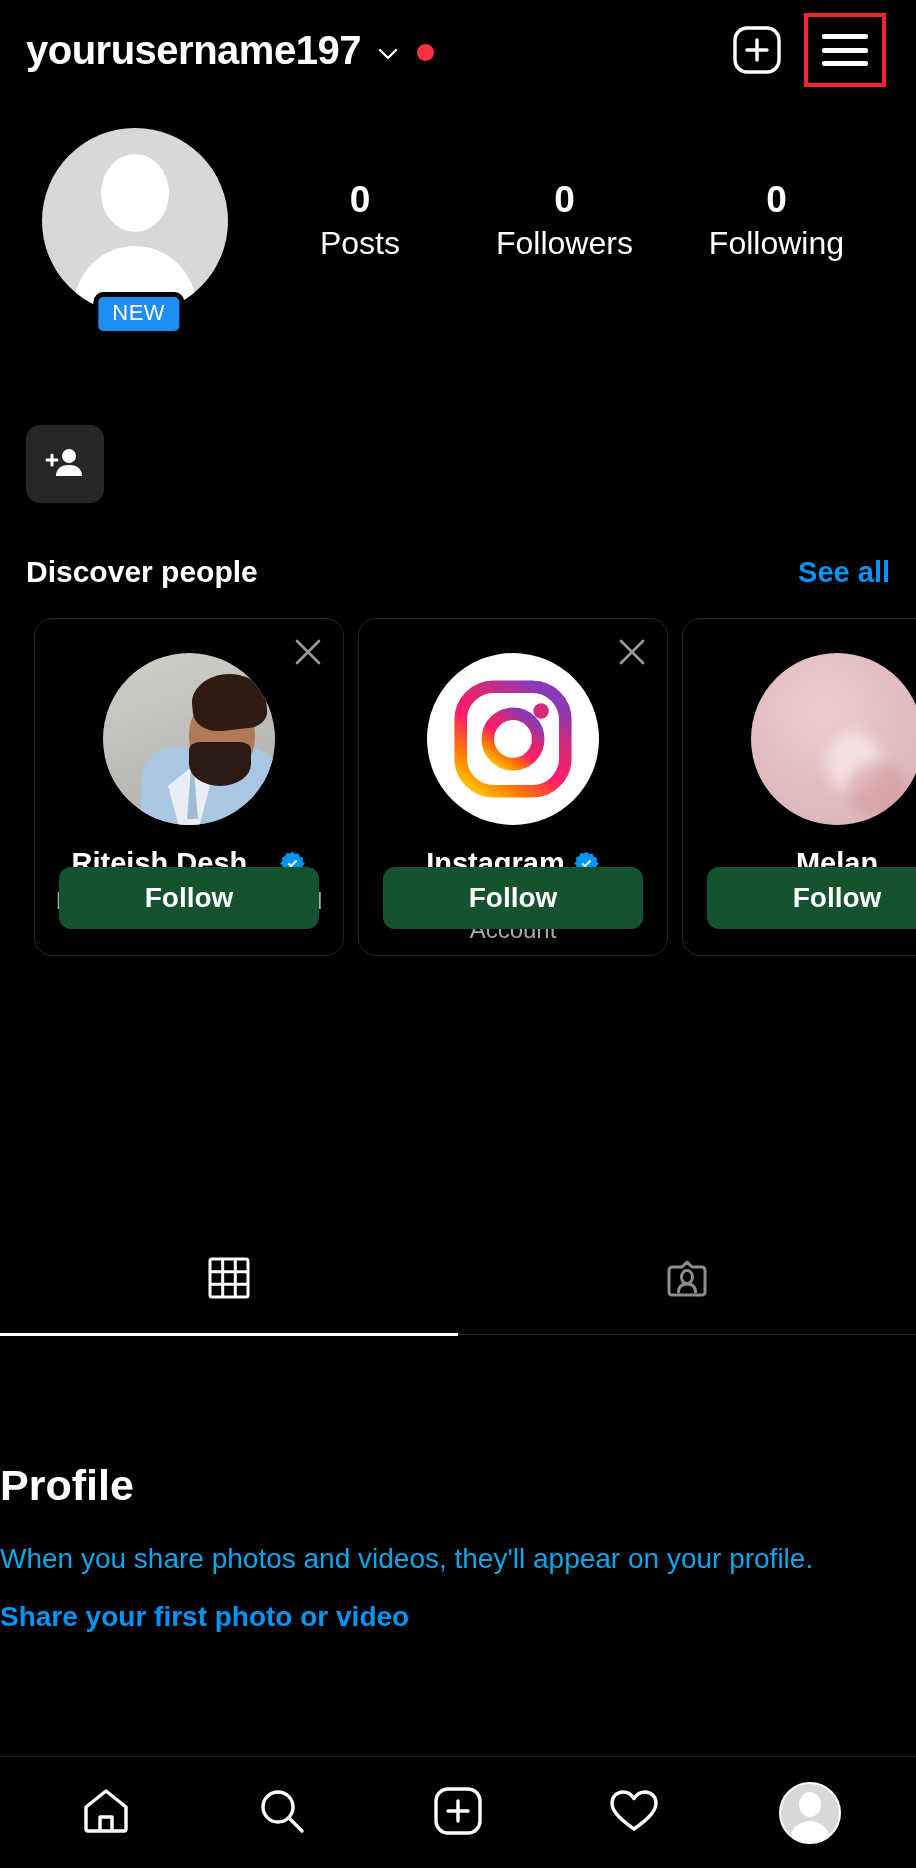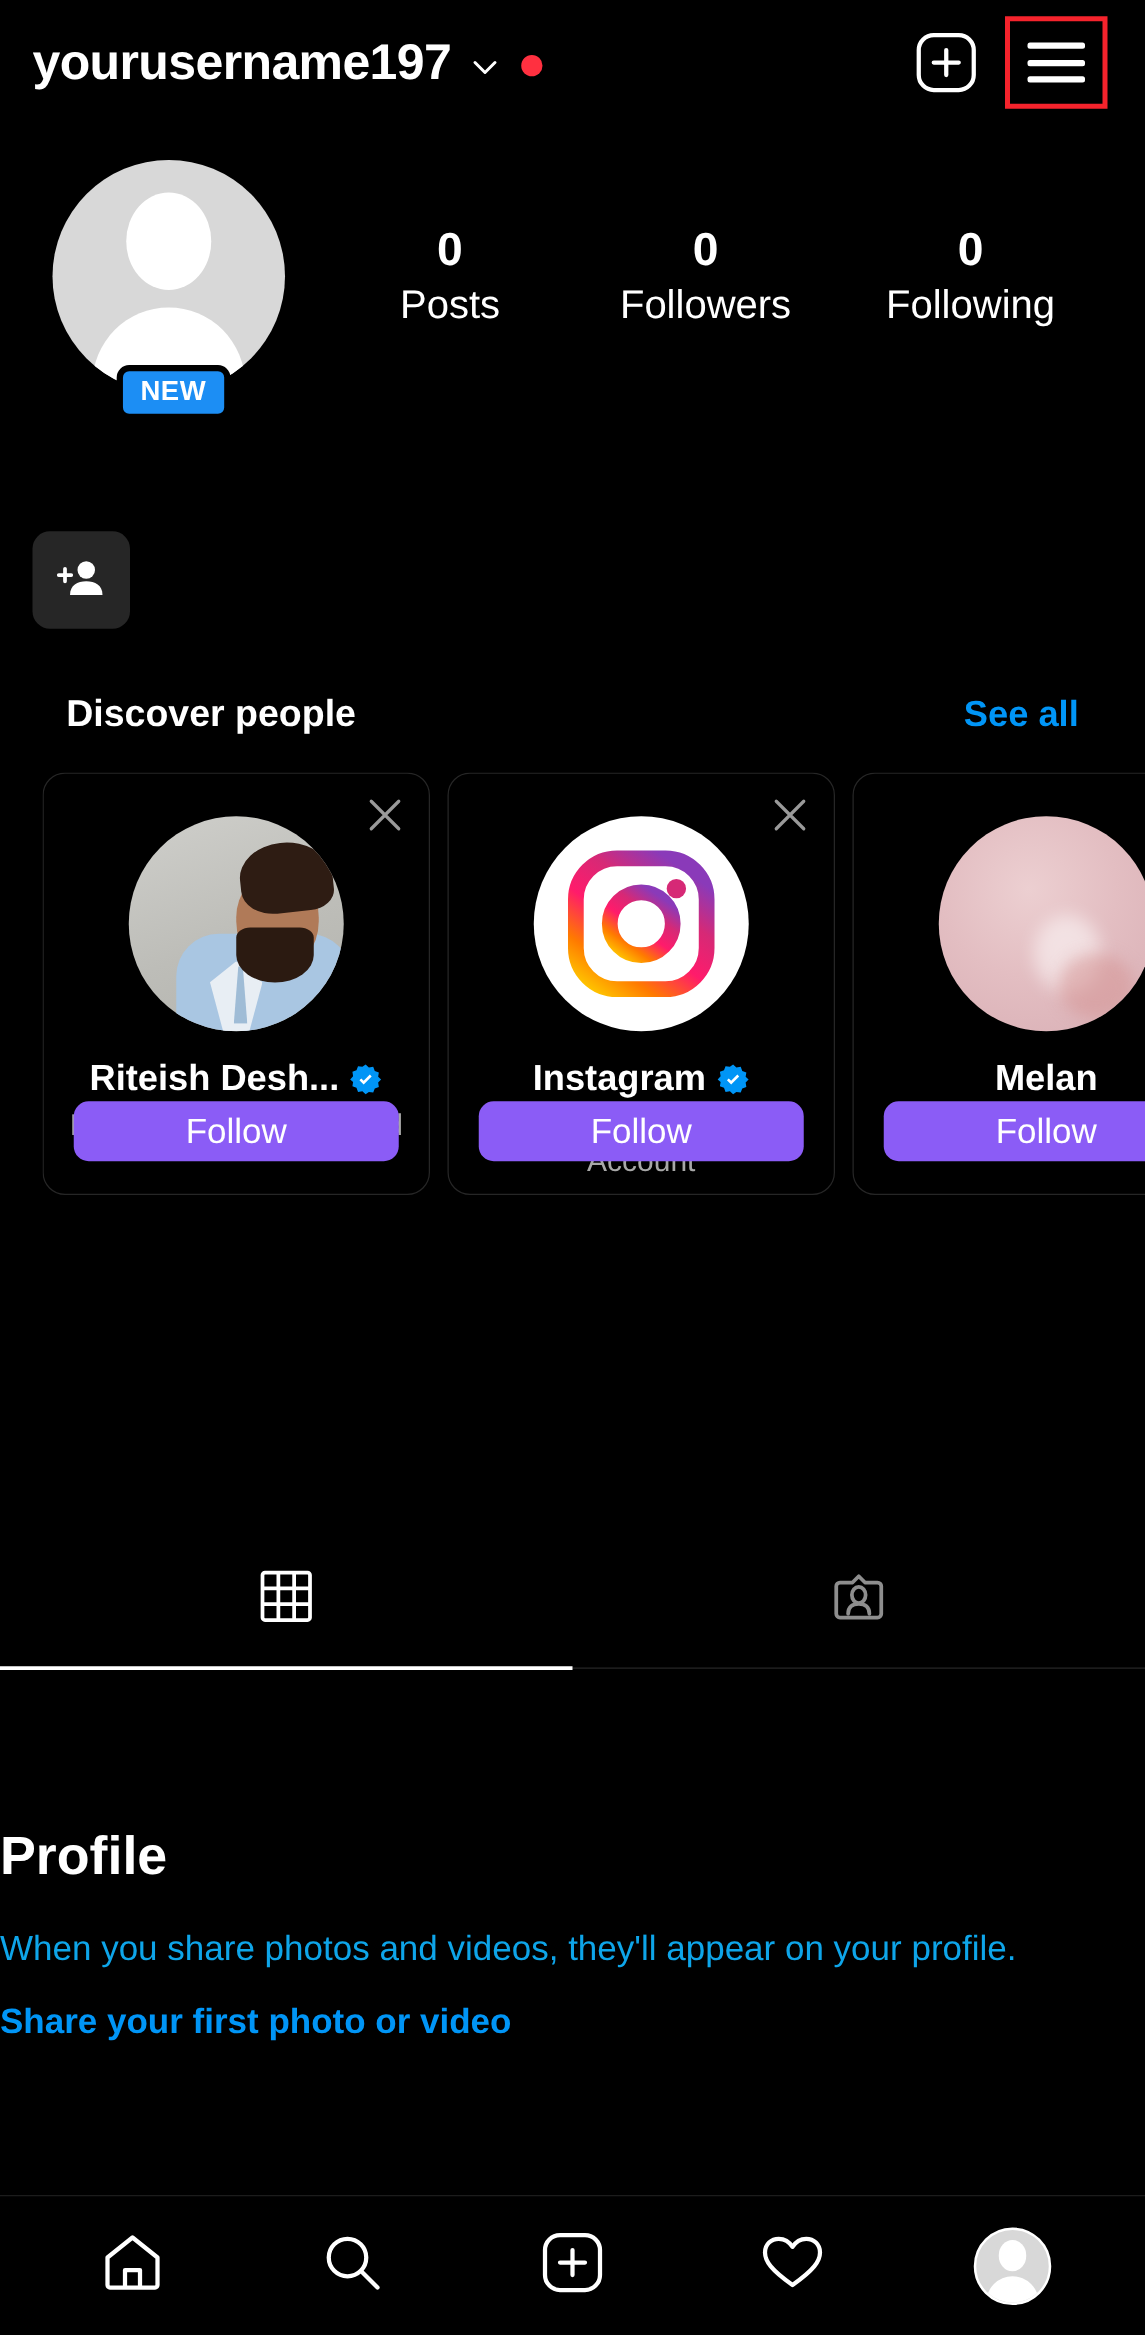--- a/index.html
+++ b/index.html
@@ -62,21 +62,21 @@
     width:68px; height:78px; border-radius:50%; background:#fff;
   }
   .avatar .body {
     position:absolute; left:50%; top:118px; transform:translateX(-50%);
     width:122px; height:96px; border-radius:62px 62px 0 0; background:#fff;
   }
   .new-badge {
     position:absolute; left:50%; transform:translateX(-46%);
     bottom:-22px;
     background:#1c8ef4; color:#fff;
-    font-size:22px; font-weight:700; letter-spacing:0.4px;
+    font-size:22px; font-weight:400; letter-spacing:0.4px;
     padding:5px 14px 7px; border-radius:10px;
     border:5px solid #000;
     line-height:1;
   }
   .stats {
     flex:1; display:flex; align-items:flex-start; justify-content:space-around;
     padding:52px 34px 0 34px;
   }
   .stat { text-align:center; min-width:120px; }
   .stat .num { font-size:37px; font-weight:700; line-height:1.1; }
@@ -95,21 +95,21 @@
   }
   .add-person-btn {
     width:78px; height:78px; background:#262626; border:none; border-radius:14px;
     display:flex; align-items:center; justify-content:center; cursor:pointer;
   }
 
   
   .discover-head {
     position:absolute; top:555px; left:0; width:916px;
     display:flex; align-items:center; justify-content:space-between;
-    padding:0 53px;
+    padding:0 26px;
   }
   .discover-title { font-size:30px; font-weight:700; color:#fff; }
   .see-all { font-size:29px; font-weight:600; color:#0095f6; cursor:pointer; }
 
   .cards-strip {
     position:absolute; top:618px; left:34px; width:882px; height:340px;
     display:flex; gap:14px; overflow:hidden;
   }
   .card {
     width:310px; flex:none; height:338px;
@@ -173,22 +173,22 @@
     font-size:29px; font-weight:700; color:#fff;
     white-space:nowrap; overflow:hidden; text-overflow:clip;
   }
   .verified { width:27px; height:27px; flex:none; }
   .card-sub {
     margin-top:6px; font-size:24px; line-height:1.22; color:#a8a8a8;
     text-align:center; padding:0 18px; font-weight:400;
   }
   .follow-btn {
     position:absolute; left:24px; right:24px; bottom:26px;
-    height:48px; background:#8b5cf6; border:none; border-radius:12px;
-    color:#fff; font-size:28px; font-weight:400;
+    height:62px; background:#14532d; border:none; border-radius:12px;
+    color:#fff; font-size:28px; font-weight:700;
     font-family:"Liberation Sans", sans-serif; cursor:pointer;
   }
 
   
   .tabs {
     position:absolute; top:1225px; left:0; width:916px; height:110px;
     display:flex; border-bottom:1.5px solid #262626;
   }
   .tab {
     flex:1; display:flex; align-items:center; justify-content:center;

